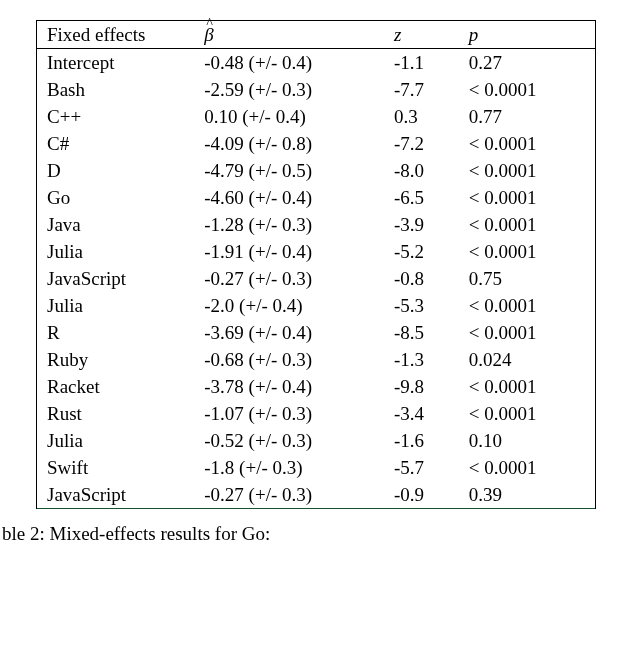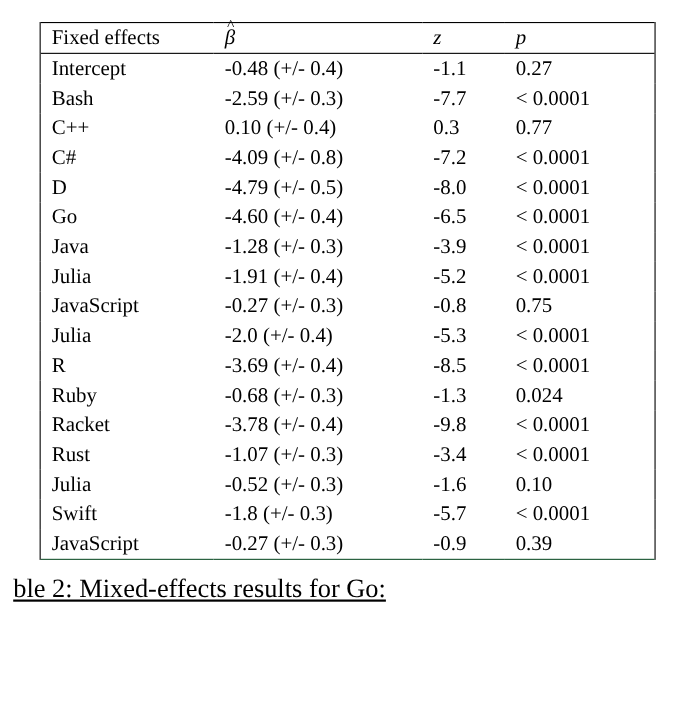--- a/index.html
+++ b/index.html
@@ -65,25 +65,24 @@
       top: -8px;
       left: 0;
       width: 100%;
       text-align: center;
       font-size: 14px;
     }
     .italic { font-style: italic; }
     .bold { font-weight: normal; }
     .caption {
       margin-top: 14px;
-      margin-left: 12px;
+      margin-left: 2px;
       padding-left: 0;
-      font-size: 24px;
+      font-size: 19px;
       white-space: nowrap;
-      text-decoration: underline;
     }
   </style>
 </head>
 <body>
 
 <div class="table-wrap">
   <table>
     <thead>
       <tr>
         <th class="col-fe">Fixed effects</th>

